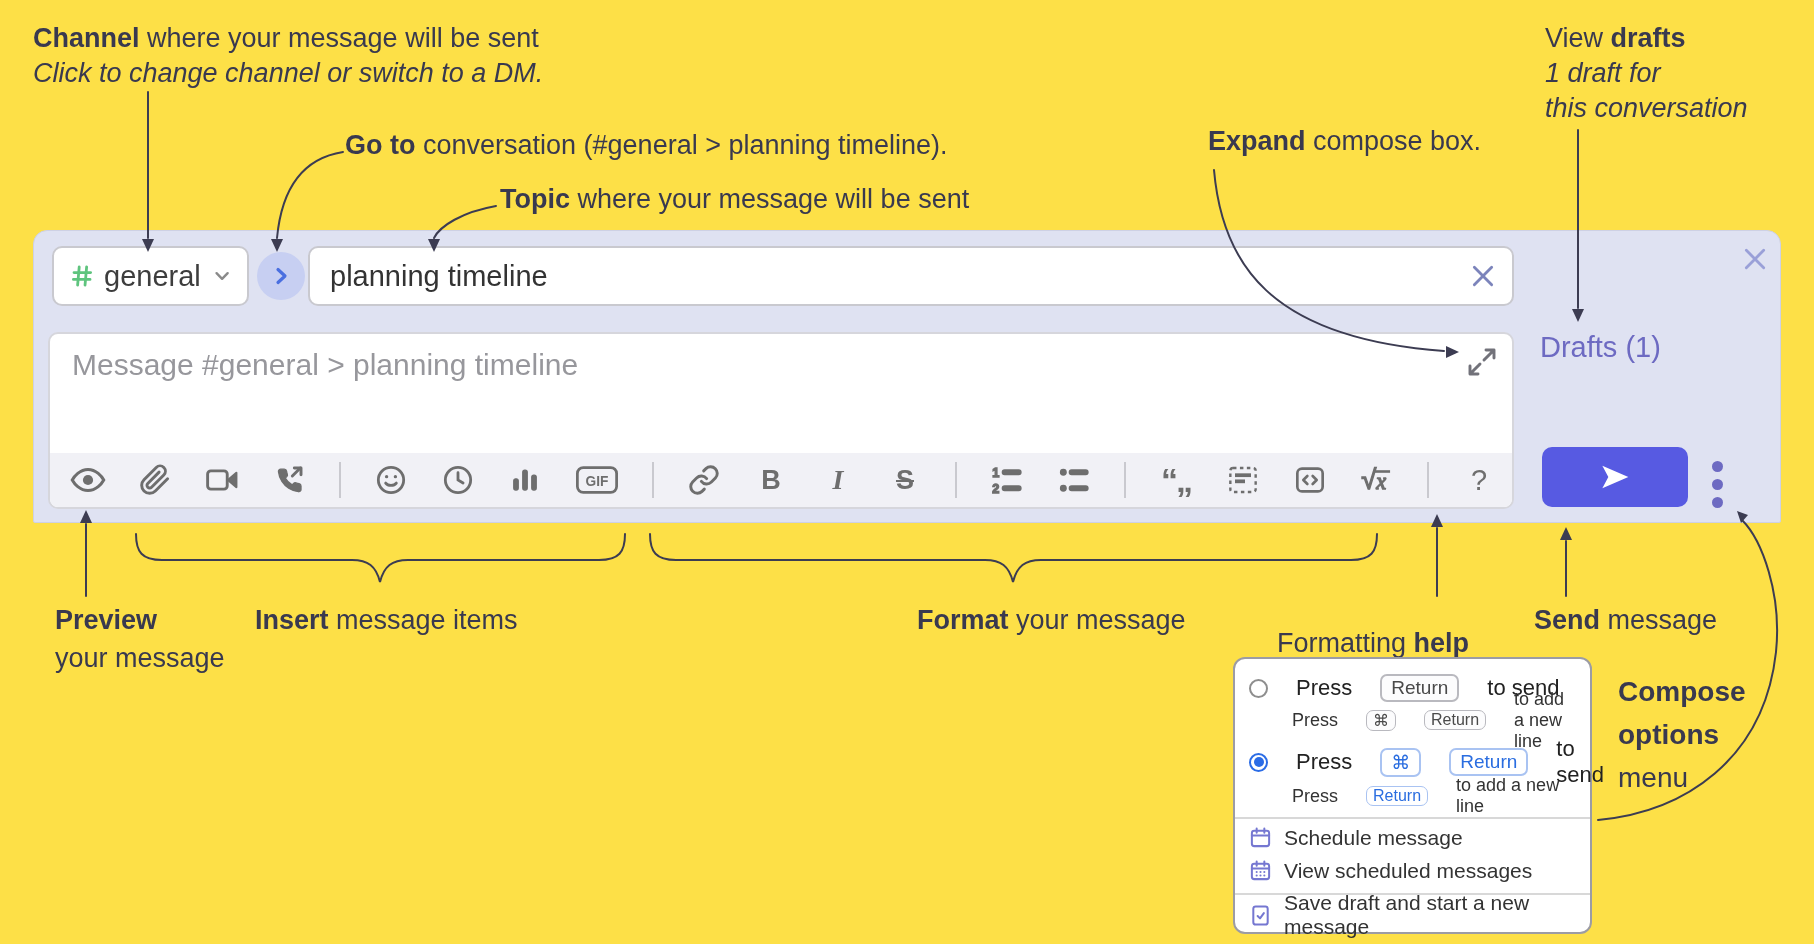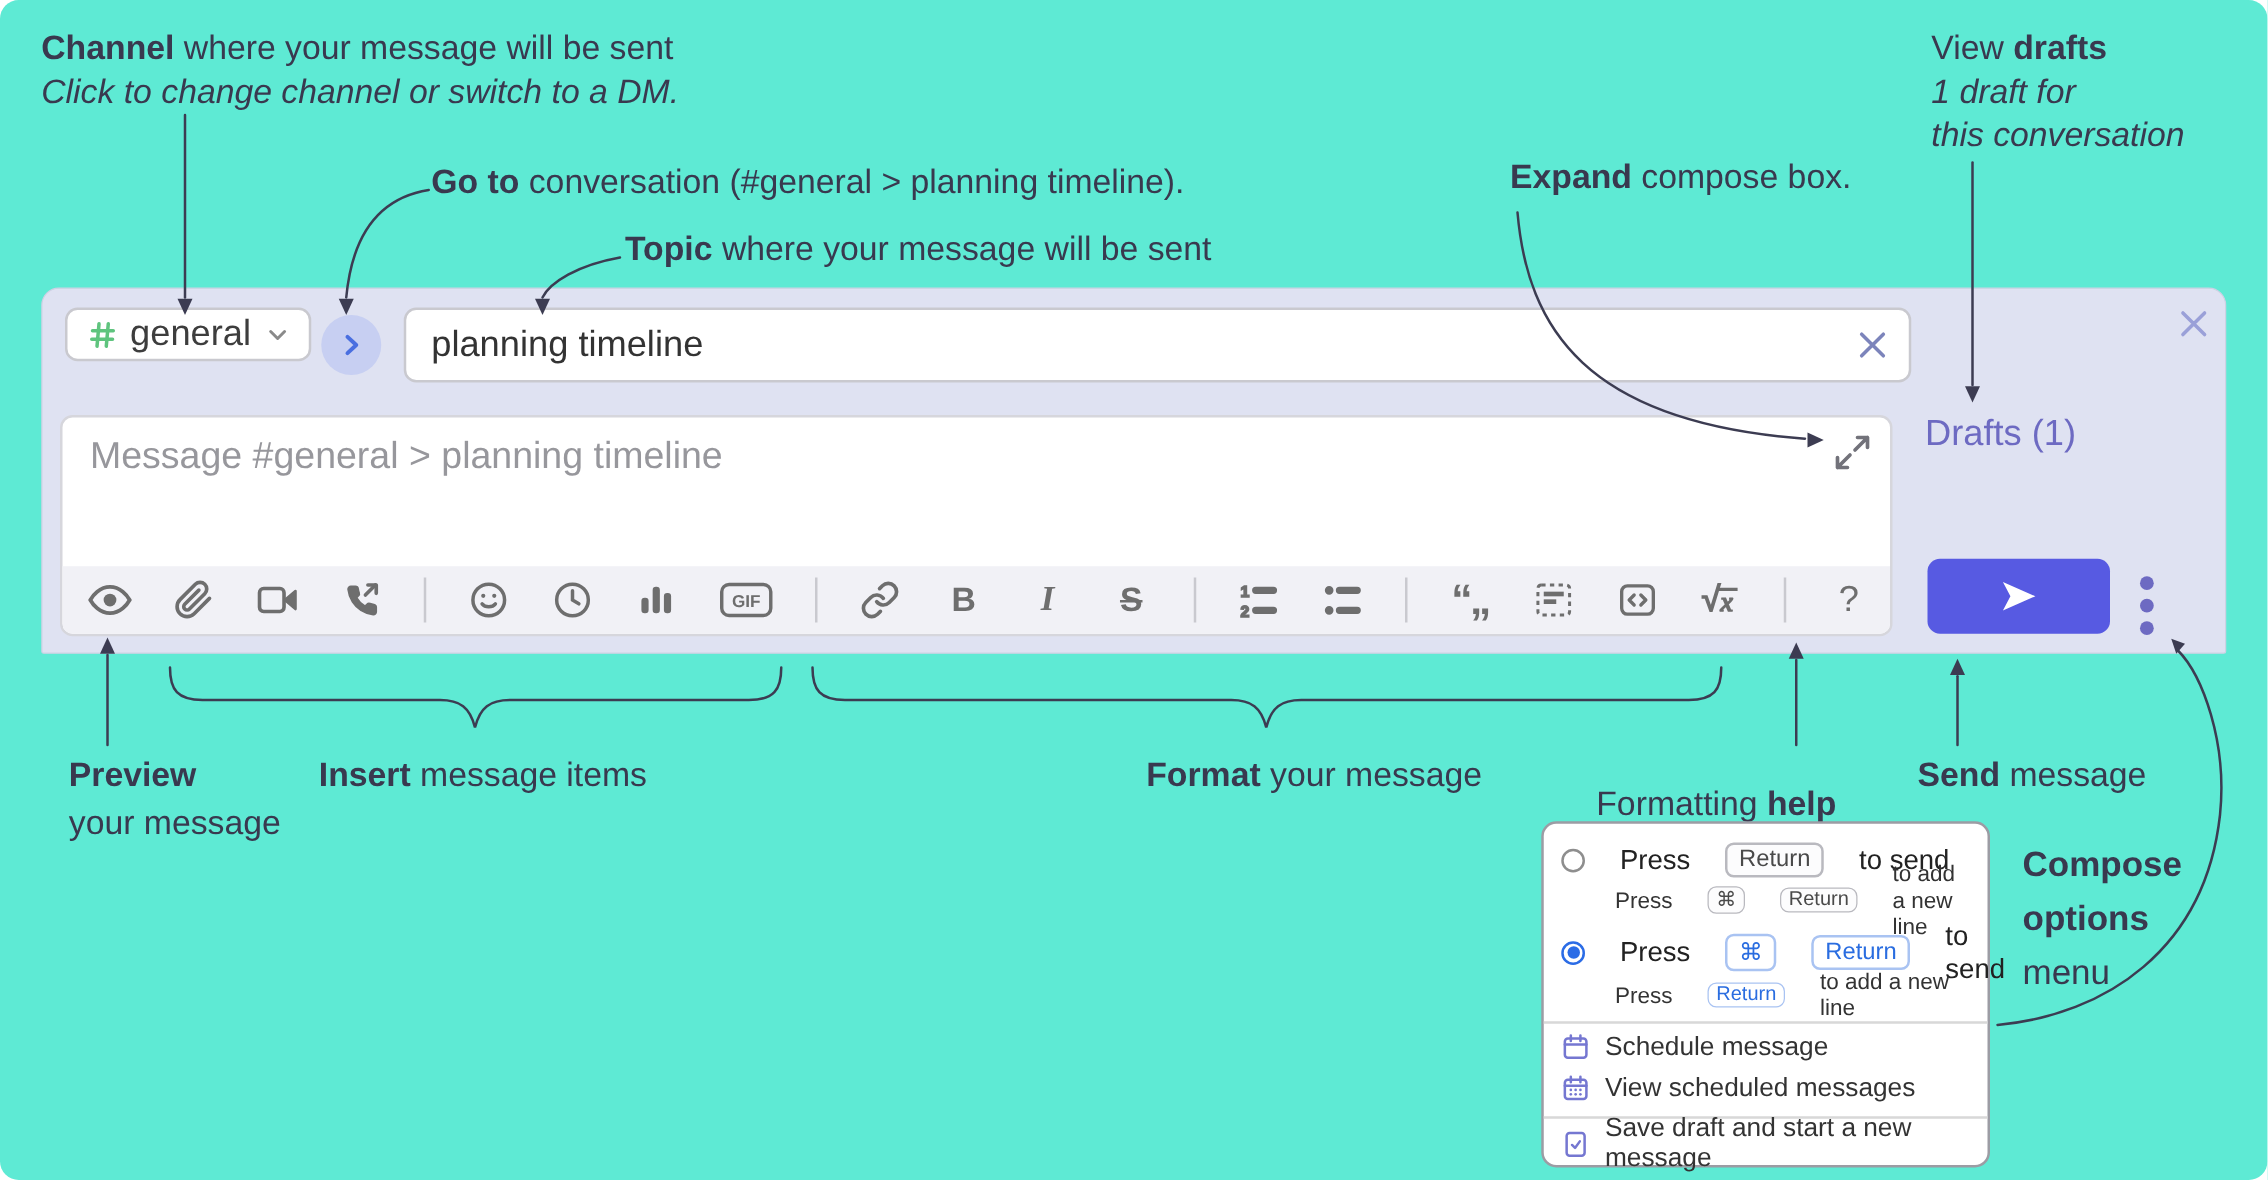--- a/index.html
+++ b/index.html
@@ -1,38 +1,38 @@
 <!DOCTYPE html>
 <html><head>
 <meta charset="utf-8">
 <style>
   html,body{margin:0;padding:0;background:#fff;}
-  #stage{position:relative;width:1814px;height:944px;background:#5eead4;
-         font-family:"Liberation Sans",sans-serif;overflow:hidden;border-radius:15px;}
+  #stage{position:relative;width:1814px;height:944px;background:#fde047;
+         font-family:"Liberation Sans",sans-serif;overflow:hidden;}
 
   
   .ann{position:absolute;color:#39394f;font-size:27px;line-height:35px;white-space:nowrap;z-index:4;}
   .ann b{font-weight:700;}
   .ann .it{font-style:italic;}
   .ann-bottom{line-height:38px;}
   .ann-compose-opts{line-height:43px;font-size:28px;}
 
   
   .panel{position:absolute;left:33px;top:230px;width:1748px;height:293px;
          background:#dfe2f2;border:1px solid #ced1e4;border-radius:14px 14px 2px 2px;
          box-sizing:border-box;z-index:1;}
   .whitebox{position:absolute;background:#fff;border:2px solid #c9c9cf;border-radius:10px;
             box-sizing:border-box;z-index:2;}
-  .channel-btn{left:52px;top:246px;width:197px;height:43px;display:flex;align-items:center;
+  .channel-btn{left:52px;top:246px;width:197px;height:60px;display:flex;align-items:center;
                padding:0 14px 0 16px;cursor:pointer;}
   .channel-name{font-size:29px;color:#3d3d3d;margin:0 10px 0 10px;flex:1;}
   .goto-circle{position:absolute;left:257px;top:252px;width:48px;height:48px;border-radius:50%;
                background:#c7cff2;display:flex;align-items:center;justify-content:center;z-index:2;cursor:pointer;}
   .topic-input{left:308px;top:246px;width:1206px;height:60px;display:flex;align-items:center;
-               padding:0 16px 0 20px;margin-left:15px;}
+               padding:0 16px 0 20px;}
   .topic-text{font-size:29px;color:#333;flex:1;}
   .msg-box{left:48px;top:332px;width:1466px;height:177px;border:2px solid #d6d6dc;}
   .placeholder{position:absolute;left:22px;top:14px;font-size:30px;color:#97979c;text-align:center;}
   .expand-btn{position:absolute;right:14px;top:12px;width:32px;height:32px;cursor:pointer;}
   .toolbar{position:absolute;left:0;bottom:0;width:100%;height:54px;background:#f1f1f6;
            border-radius:0 0 8px 8px;display:flex;align-items:center;gap:31px;
            padding-left:20px;box-sizing:border-box;}
   .tbtn{display:flex;align-items:center;justify-content:center;width:36px;height:40px;
         color:#6e6e6e;cursor:pointer;flex:none;}
   .tbtn svg{stroke:#6e6e6e;}

